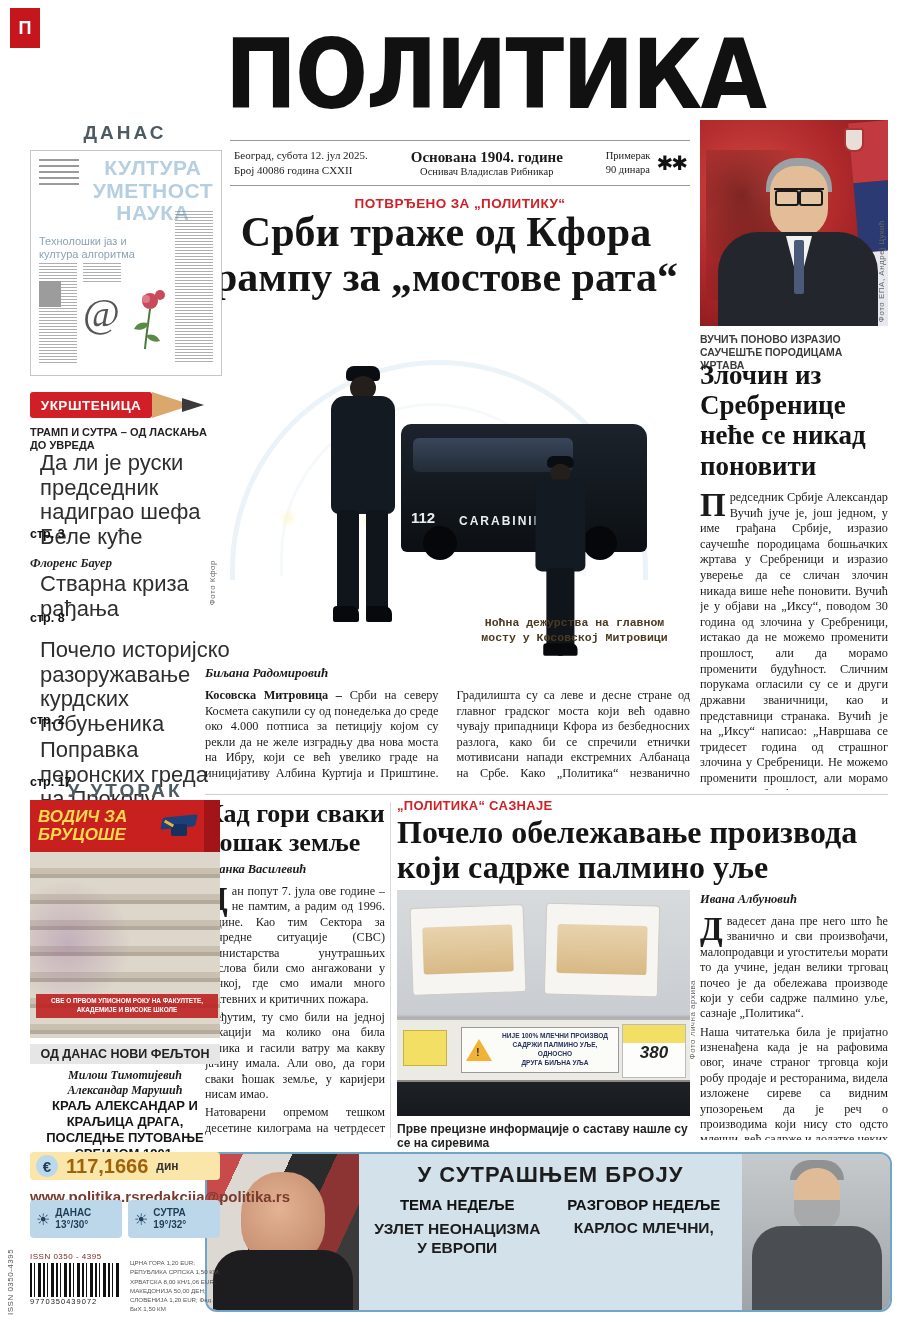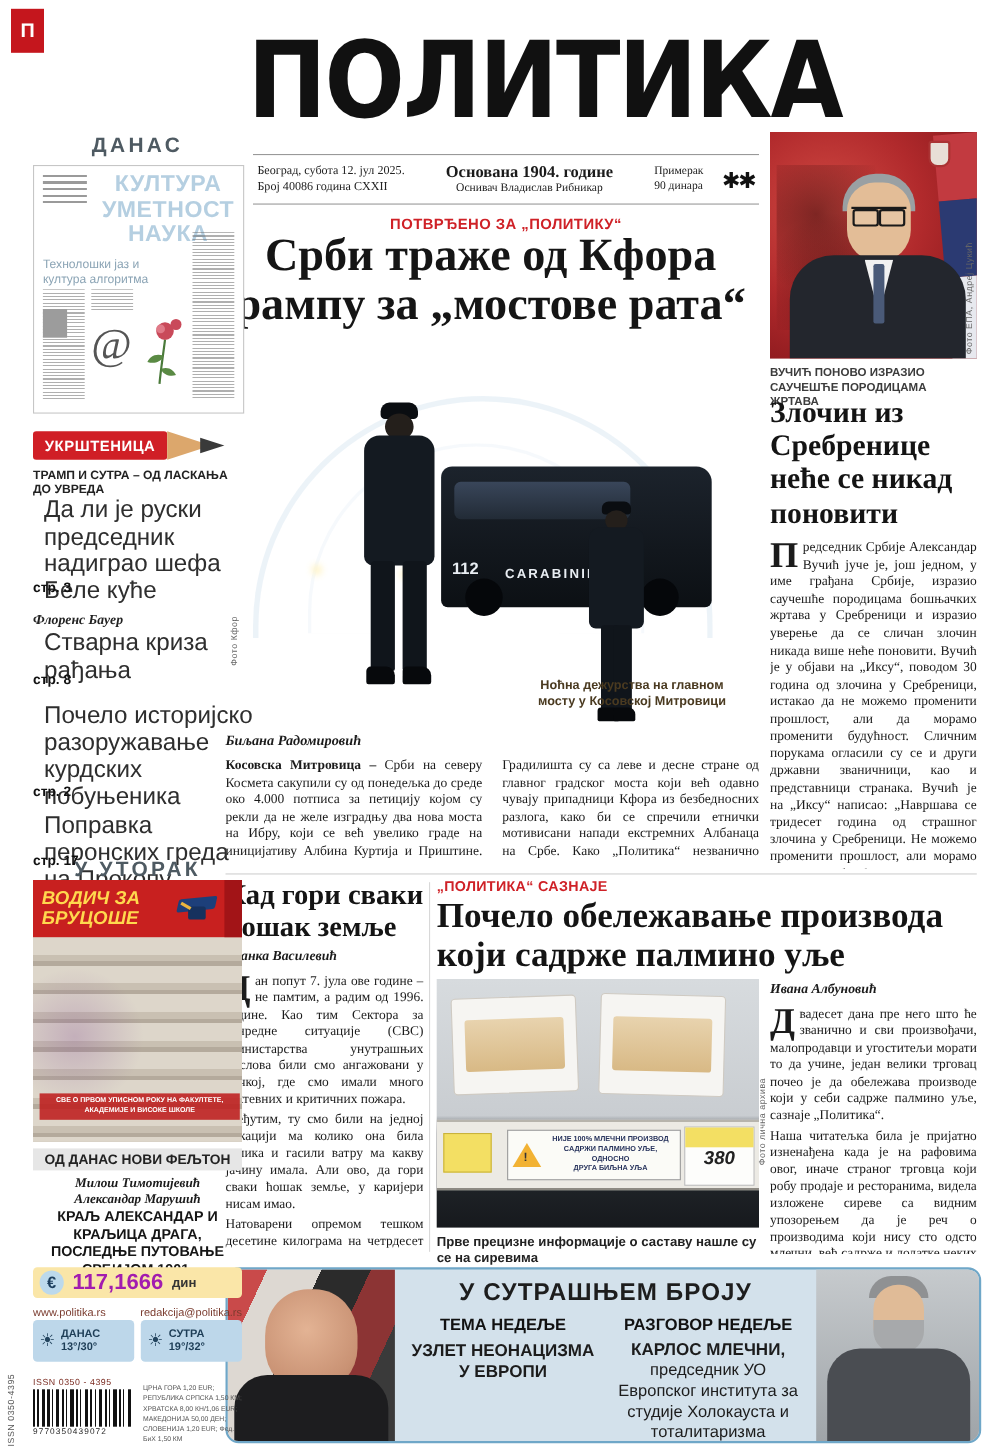--- a/index.html
+++ b/index.html
@@ -13,21 +13,21 @@
           display:flex;align-items:center;justify-content:center;font-weight:bold;font-size:18px;}
   .masthead{left:225px;top:18px;width:450px;text-align:center;font-weight:bold;font-size:86px;
             letter-spacing:-2px;transform:scale(1.0,1.12);transform-origin:top center;
             font-family:"DejaVu Sans",sans-serif;color:#111;}
   .dateline{left:230px;top:140px;width:460px;height:46px;border-top:1px solid #999;border-bottom:1px solid #999;
             display:flex;align-items:center;justify-content:space-between;padding:2px 4px;box-sizing:border-box;}
   .dl-left{font-family:"Liberation Serif",serif;font-size:11px;line-height:1.35;color:#222;}
   .dl-center{text-align:center;font-family:"Liberation Serif",serif;}
   .dl-center .b1{font-weight:bold;font-size:15px;}
   .dl-center .b2{font-size:10.5px;}
-  .dl-right{display:flex;align-items:flex-end;gap:17px;}
+  .dl-right{display:flex;align-items:center;gap:6px;}
   .dl-right .txt{font-family:"Liberation Serif",serif;font-size:10.5px;line-height:1.3;text-align:left;}
   .stars{font-size:20px;letter-spacing:-2px;color:#111;}
   
   .kicker{color:#cf2127;font-weight:bold;}
   .lead-kicker{left:230px;top:196px;width:460px;text-align:center;font-size:13.5px;letter-spacing:.4px;}
   .lead-headline{left:200px;top:210px;width:492px;text-align:center;font-weight:bold;font-size:42px;line-height:1.07;color:#151515;}
   .main-photo{left:205px;top:308px;width:485px;height:350px;overflow:hidden;
      background:linear-gradient(180deg,#0d1520 0%,#16212f 32%,#2c3d52 50%,#51667e 58%,#8295a6 63%,#c2ae8a 70%,#dbc79e 82%,#cbb astro 100%,#c7b28a 100%);}
   .arch{left:25px;top:52px;width:408px;height:215px;border:5px solid rgba(235,242,248,.92);border-bottom:none;
         border-radius:210px 210px 0 0;}
@@ -43,21 +43,21 @@
   .van .wheel{position:absolute;bottom:-8px;width:34px;height:34px;border-radius:50%;background:#05070a;}
   .officer{position:absolute;}
   .officer .cap{position:absolute;left:50%;transform:translateX(-50%);top:0;width:34px;height:15px;background:#0a0d11;border-radius:8px 8px 4px 4px;}
   .officer .head{position:absolute;left:50%;transform:translateX(-50%);top:10px;width:26px;height:24px;background:#241f1b;border-radius:50%;}
   .officer .body{position:absolute;left:50%;transform:translateX(-50%);top:30px;width:64px;height:118px;background:#141a21;border-radius:14px 14px 8px 8px;}
   .officer .legL,.officer .legR{position:absolute;top:144px;width:22px;height:100px;background:#10151b;}
   .officer .legL{left:12px;border-radius:4px 4px 2px 2px;}
   .officer .legR{right:12px;border-radius:4px 4px 2px 2px;}
   .officer .bootL,.officer .bootR{position:absolute;top:240px;width:26px;height:16px;background:#07090c;border-radius:4px 8px 2px 2px;}
   .officer .bootL{left:8px;} .officer .bootR{right:8px;}
-  .photo-caption{right:8px;bottom:12px;width:215px;text-align:center;font-weight:bold;font-size:11.5px;line-height:1.3;color:#4a3a20;}
+  .photo-caption{right:8px;bottom:12px;width:215px;text-align:center;font-weight:bold;font-size:11.5px;line-height:1.3;color:#4a3a20;font-family:Liberation Mono, monospace;}
   .vcredit{writing-mode:vertical-rl;transform:rotate(180deg);font-size:8px;color:#666;letter-spacing:.5px;}
   .lead-byline{left:205px;top:665px;font-family:"Liberation Serif",serif;font-style:italic;font-weight:bold;font-size:13px;}
   .lead-cols{left:205px;top:688px;width:485px;height:104px;column-count:2;column-gap:18px;
              font-family:"Liberation Serif",serif;font-size:12.3px;line-height:1.27;overflow:hidden;}
   .lead-cols p{margin:0 0 4px 0;}
   
   .vucic{left:700px;top:120px;width:188px;height:206px;overflow:hidden;
      background:radial-gradient(circle at 28% 35%,#d24b44 0%,#b12a2c 45%,#8d1a1e 80%,#7a1316 100%);}
   .vucic .blotch{position:absolute;left:6px;top:30px;width:90px;height:150px;
      background:radial-gradient(circle at 40% 30%,rgba(60,10,10,.55),transparent 60%),radial-gradient(circle at 60% 75%,rgba(60,10,10,.5),transparent 55%);}
@@ -160,23 +160,23 @@
   .capicon .base{position:absolute;left:9px;top:14px;width:16px;height:12px;background:#16315e;border-radius:2px;}
   .capicon .tassel{position:absolute;left:2px;top:12px;width:10px;height:3px;background:#e9b53f;transform:rotate(30deg);}
   .guide .gcap{position:absolute;left:6px;bottom:20px;width:178px;background:rgba(190,30,30,.88);color:#fff;
       font-size:6.4px;font-weight:bold;text-align:center;line-height:1.4;padding:3px 2px;}
   .feu-bar{left:30px;top:1044px;width:190px;height:20px;background:#e6e6e6;display:flex;align-items:center;justify-content:center;
            font-weight:bold;font-size:12.5px;color:#222;}
   .feu-auth{left:30px;top:1068px;width:190px;text-align:center;font-family:"Liberation Serif",serif;font-style:italic;font-weight:bold;font-size:12px;line-height:1.25;}
   .feu-title{left:30px;top:1098px;width:190px;text-align:center;font-weight:bold;font-size:13px;line-height:1.22;color:#151515;}
   .curr{left:30px;top:1152px;width:190px;height:28px;background:#fae6a8;border-radius:4px;display:flex;align-items:center;gap:8px;padding:0 6px;box-sizing:border-box;}
   .curr .eu{width:22px;height:22px;border-radius:50%;background:#bcd9ec;color:#1d3f5e;font-weight:bold;font-size:15px;display:flex;align-items:center;justify-content:center;}
-  .curr .val{font-weight:bold;font-size:20px;color:#a21caf;}
+  .curr .val{font-weight:bold;font-size:20px;color:#a16207;}
   .curr .unit{font-weight:bold;font-size:12px;color:#333;}
-  .links{left:30px;top:1188px;width:190px;display:flex;justify-content:space-between;font-weight:normal;font-size:10px;color:#7a3b2e;}
+  .links{left:30px;top:1188px;width:190px;display:flex;justify-content:space-between;font-weight:bold;font-size:15px;color:#7a3b2e;}
   .wbox{top:1200px;width:92px;height:38px;background:#bdd7ea;border-radius:4px;display:flex;align-items:center;gap:5px;padding:0 6px;box-sizing:border-box;}
   .wsun{font-size:16px;color:#23445e;}
   .wtxt{font-size:10px;font-weight:bold;color:#1d3d56;line-height:1.25;}
   .issn{left:30px;top:1252px;width:92px;}
   .issn .code{font-size:8px;color:#7a2a20;letter-spacing:.5px;}
   .barcode{margin-top:2px;width:90px;height:34px;background:repeating-linear-gradient(90deg,#111 0 2px,#fff 2px 4px,#111 4px 5px,#fff 5px 8px,#111 8px 11px,#fff 11px 13px);}
   .issn .digits{font-size:7.5px;color:#222;letter-spacing:1px;}
   .prices{left:130px;top:1258px;width:92px;font-size:6.2px;color:#555;line-height:1.5;}
   .issn-vert{left:6px;top:1205px;height:110px;font-size:8px;color:#555;}
   .credit-main{left:208px;top:560px;}
@@ -343,21 +343,20 @@
     <div class="bmid">
       <div class="btitle">У СУТРАШЊЕМ БРОЈУ</div>
       <div class="bcols">
         <div class="bcol">
           <div class="blabel">ТЕМА НЕДЕЉЕ</div>
           <div class="btext">УЗЛЕТ НЕОНАЦИЗМА У ЕВРОПИ</div>
         </div>
         <div class="bcol">
           <div class="blabel">РАЗГОВОР НЕДЕЉЕ</div>
           <div class="bname">КАРЛОС МЛЕЧНИ,</div>
-          <div class="btext2">председник УО Европског института за студије Холокауста и тоталитаризма</div>
         </div>
       </div>
     </div>
     <div class="bimg-r">
       <div class="hairb"></div>
       <div class="face"></div>
       <div class="beard"></div>
       <div class="suit"></div>
     </div>
   </div>

